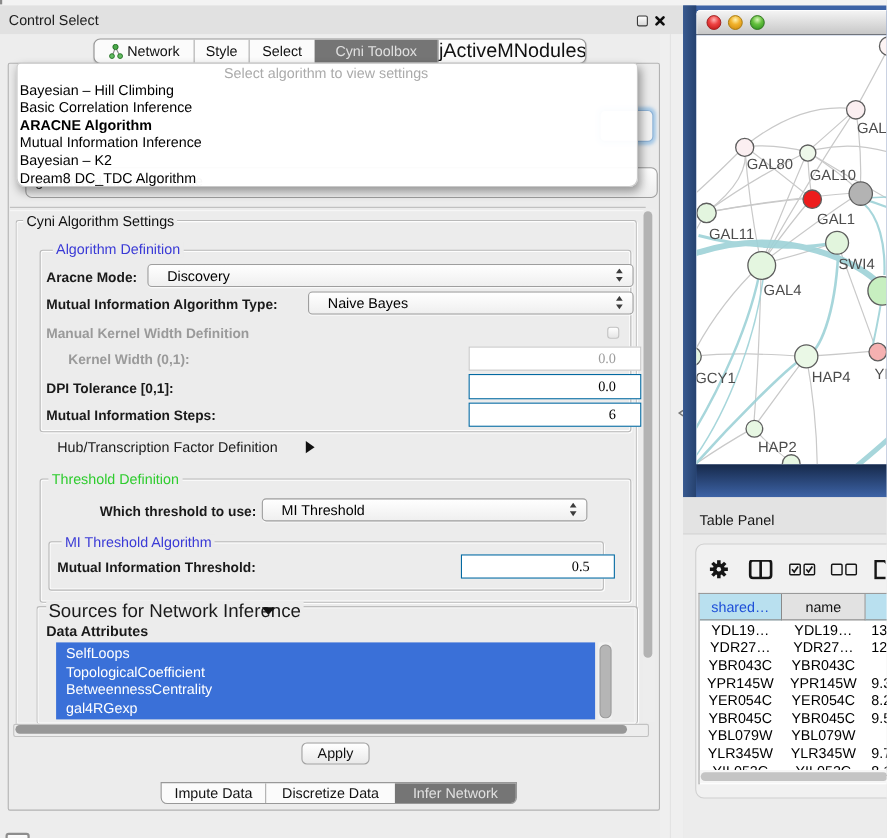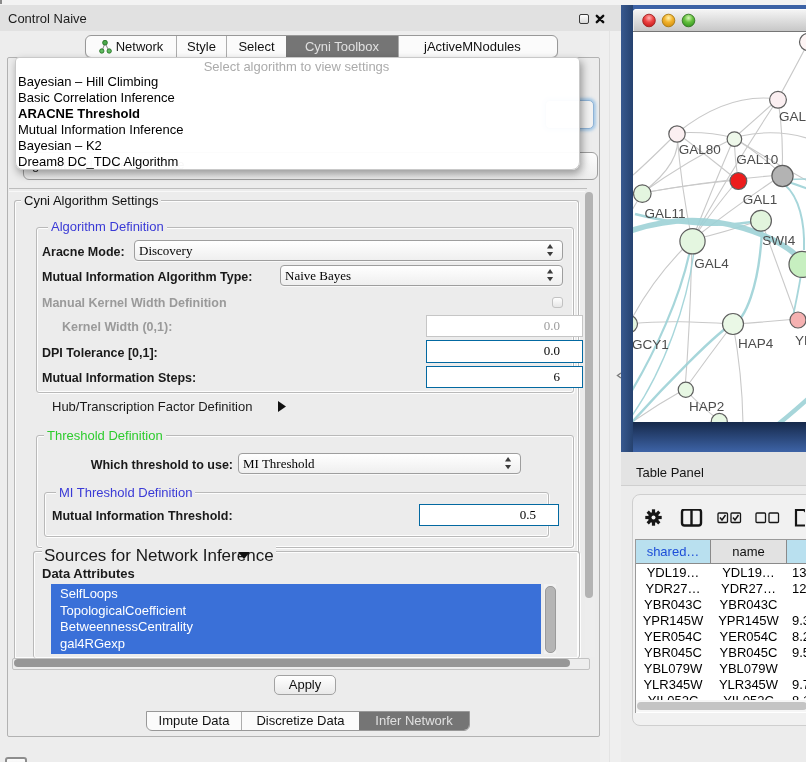--- a/index.html
+++ b/index.html
@@ -6,52 +6,52 @@
   body{width:806px;height:762px;position:relative;overflow:hidden;
        font-family:"Liberation Sans",sans-serif;background:#e9e9e9;}
   .abs{position:absolute;}
   .etch{border:1px solid #b9b9b9;box-shadow:inset 0 0 0 1px #fdfdfd, 1px 1px 0 #fdfdfd;border-radius:3px;}
   .gtitle{position:absolute;background:#ececec;padding:0 3px;font-size:13px;line-height:14px;}
   .lbl{position:absolute;font-size:12.5px;font-weight:bold;color:#1a1a1a;white-space:nowrap;}
   .dlbl{position:absolute;font-size:12.5px;font-weight:bold;color:#9a9a9a;white-space:nowrap;}
   .fld{position:absolute;background:#fff;border:1px solid #0369a1;font-size:13px;
        text-align:right;padding-right:22px;line-height:20px;color:#000;font-family:Liberation Serif, serif;}
   .combo{position:absolute;background:linear-gradient(#ffffff,#efefef);border:1px solid #9e9e9e;
-         border-radius:4px;font-size:13px;color:#000;line-height:19px;padding-left:4px;
-         box-shadow:0 1px 0 rgba(255,255,255,.7);font-family:Liberation Serif, serif;}
+         border-radius:4px;font-size:13px;color:#000;line-height:19px;padding-left:17px;
+         box-shadow:0 1px 0 rgba(255,255,255,.7);}
   .spin{position:absolute;right:7px;top:3px;width:9px;height:14px;}
 </style>
 </head>
 <body>
 
 <div class="abs" style="left:0;top:0;width:806px;height:5px;background:#f3f3f3;"></div>
 <div class="abs" style="left:0;top:0;width:2px;height:4px;background:#8a8a8a;"></div>
 <div class="abs" style="left:0;top:5px;width:621px;height:26px;background:#e1e1e1;"></div>
-<div class="abs" style="left:8px;top:11px;font-size:13px;color:#1c1c1c;">Control Naive</div>
+<div class="abs" style="left:8px;top:11px;font-size:13px;color:#1c1c1c;">Control Select</div>
 <div class="abs" style="left:579px;top:14px;width:8px;height:8px;border:1.5px solid #3a3a3a;border-radius:2px;background:linear-gradient(#fefefe,#d8d8d8);"></div>
 <svg class="abs" style="left:595px;top:14px;" width="10" height="10" viewBox="0 0 10 10">
     <path d="M1.8 1.8 L8.2 8.2 M8.2 1.8 L1.8 8.2" stroke="#0d0d0d" stroke-width="2.4" stroke-linecap="round"></path>
   </svg>
 <div class="abs" style="left:0;top:31px;width:621px;height:731px;background:#ededed;"></div>
 
 <div class="abs" style="left:7px;top:57px;width:591px;height:678px;background:#ececec;border:1px solid #b2b2b2;border-radius:2px;"></div>
 
 <div class="abs" style="left:85px;top:35px;height:21px;display:flex;border:1px solid #989898;border-radius:6px;overflow:hidden;background:#fbfbfb;box-shadow:0 1px 1px rgba(0,0,0,.12);">
   <div style="width:90px;font-size:13px;color:#111;line-height:21px;border-right:1px solid #adadad;display:flex;align-items:center;justify-content:center;">
     <svg width="13" height="14" viewBox="0 0 13 14" style="margin-right:4px;">
       <line x1="3" y1="11" x2="6" y2="3" stroke="#8a8a8a" stroke-width="1"></line>
       <line x1="6" y1="3" x2="10" y2="11" stroke="#8a8a8a" stroke-width="1"></line>
       <circle cx="6" cy="2.7" r="2.4" fill="#4aa84a" stroke="#1c6b1c" stroke-width=".8"></circle>
       <circle cx="2.8" cy="11" r="2.2" fill="#62bc62" stroke="#1c6b1c" stroke-width=".8"></circle>
       <circle cx="10.2" cy="11" r="2.2" fill="#62bc62" stroke="#1c6b1c" stroke-width=".8"></circle>
     </svg>Network</div>
   <div style="width:49px;font-size:13px;color:#111;line-height:21px;border-right:1px solid #adadad;text-align:center;">Style</div>
   <div style="width:59px;font-size:13px;color:#111;line-height:21px;text-align:center;">Select</div>
   <div style="width:112px;font-size:13px;color:#e0e0e0;line-height:21px;background:#757575;text-align:center;">Cyni Toolbox</div>
-  <div style="width:133px;font-size:13px;color:#111;line-height:21px;border-left:1px solid #adadad;text-align:left;padding-left:25px;">jActiveMNodules</div>
+  <div style="width:133px;font-size:18px;color:#111;line-height:21px;border-left:1px solid #adadad;text-align:left;">jActiveMNodules</div>
 </div>
 
 <div class="abs" style="left:545px;top:100px;width:47px;height:27px;border:1px solid #8fb3d6;border-radius:5px;background:#f2f2f2;box-shadow:0 0 3px 2px #a7c9e6;"></div>
 <div class="abs" style="left:23px;top:152px;width:565px;height:26px;border:1px solid #9e9e9e;border-radius:6px;background:linear-gradient(#fdfdfd,#ededed);font-size:13px;color:#222;line-height:24px;padding-left:8px;">gal-filtered.sif default node</div>
 
 <div class="abs" style="left:9px;top:188px;width:578px;height:2px;border-top:1px solid #bdbdbd;border-bottom:1px solid #f8f8f8;"></div>
 
 <div class="abs etch" style="left:14px;top:200px;width:563px;height:457px;border-bottom:none;border-radius:3px 3px 0 0;"></div>
 <div class="gtitle" style="left:21px;top:194px;color:#111;">Cyni Algorithm Settings</div>
 
@@ -95,21 +95,21 @@
 
 <div class="lbl" style="left:0px;top:458px;width:233px;text-align:right;">Which threshold to use:</div>
 <div class="combo" style="left:238px;top:453px;width:277px;height:19px;">MI Threshold
   <svg class="spin" viewBox="0 0 10 16">
       <path d="M4.5 0 L8 5 H1 Z" fill="#3c3c3c"></path>
       <path d="M4.5 14 L8 9 H1 Z" fill="#3c3c3c"></path>
     </svg>
 </div>
 
 <div class="abs etch" style="left:44px;top:492px;width:503px;height:43px;"></div>
-<div class="gtitle" style="left:56px;top:486px;color:#3a3ad6;">MI Threshold Definition</div>
+<div class="gtitle" style="left:56px;top:486px;color:#3a3ad6;">MI Threshold Algorithm</div>
 <div class="lbl" style="left:52px;top:509px;">Mutual Information Threshold:</div>
 <div class="fld" style="left:419px;top:504px;width:116px;height:20px;">0.5</div>
 
 <div class="abs etch" style="left:33px;top:551px;width:545px;height:106px;border-bottom:none;"></div>
 <div class="abs" style="left:42px;top:546px;font-size:17px;color:#1a1a1a;background:#ececec;padding:0 2px;">Sources for Network Inference</div>
 <svg class="abs" style="left:237px;top:550px;" width="14" height="10" viewBox="0 0 14 10">
     <path d="M1 2 L13 2 L7 9 Z" fill="#111"></path>
   </svg>
 <div class="lbl" style="left:42px;top:566px;font-size:13px;">Data Attributes</div>
 
@@ -129,21 +129,21 @@
 <div class="abs" style="left:146px;top:711px;height:18px;display:flex;border:1px solid #989898;border-radius:0 0 6px 6px;overflow:hidden;background:#fbfbfb;">
   <div style="width:94px;font-size:13px;color:#111;line-height:18px;border-right:1px solid #adadad;text-align:center;">Impute Data</div>
   <div style="width:117px;font-size:13px;color:#111;line-height:18px;text-align:center;">Discretize Data</div>
   <div style="width:110px;font-size:13px;color:#e0e0e0;line-height:18px;background:#757575;text-align:center;">Infer Network</div>
 </div>
 
 <div class="abs" style="left:5px;top:757px;width:18px;height:10px;border:2px solid #8d8d8d;border-radius:3px;background:linear-gradient(#fdfdfd,#e8e8e8);"></div>
 
 <div class="abs" style="left:15px;top:57px;width:563px;height:111px;background:rgba(255,255,255,.965);border:1px solid #c9c9c9;border-radius:4px 4px 8px 8px;box-shadow:2px 4px 9px rgba(0,0,0,.38);z-index:50;"></div>
 <div class="abs" style="left:15px;top:59px;width:563px;text-align:center;font-size:13px;color:#ababab;z-index:51;">Select algorithm to view settings</div>
-<div class="abs" style="left:18px;top:74px;font-size:13px;color:#000;line-height:16px;z-index:51;">Bayesian – Hill Climbing<br>Basic Correlation Inference<br><b>ARACNE Threshold</b><br>Mutual Information Inference<br>Bayesian – K2<br>Dream8 DC_TDC Algorithm</div>
+<div class="abs" style="left:18px;top:74px;font-size:13px;color:#000;line-height:16px;z-index:51;">Bayesian – Hill Climbing<br>Basic Correlation Inference<br><b>ARACNE Algorithm</b><br>Mutual Information Inference<br>Bayesian – K2<br>Dream8 DC_TDC Algorithm</div>
 
 <div class="abs" style="left:600px;top:31px;width:21px;height:731px;background:#efefef;"></div>
 <div class="abs" style="left:609px;top:31px;width:1px;height:731px;background:#e3e3e3;"></div>
 <svg class="abs" style="left:616px;top:372px;" width="6" height="7" viewBox="0 0 6 7">
     <path d="M5 1 L1.5 3.5 L5 6" fill="none" stroke="#7a7a7a" stroke-width="1.4"></path>
   </svg>
 
 <div class="abs" style="left:621px;top:5px;width:185px;height:447px;background:#3d63a6;"></div>
 <div class="abs" style="left:621px;top:5px;width:12px;height:447px;background:linear-gradient(90deg,#38598f,#26426f);"></div>
 

